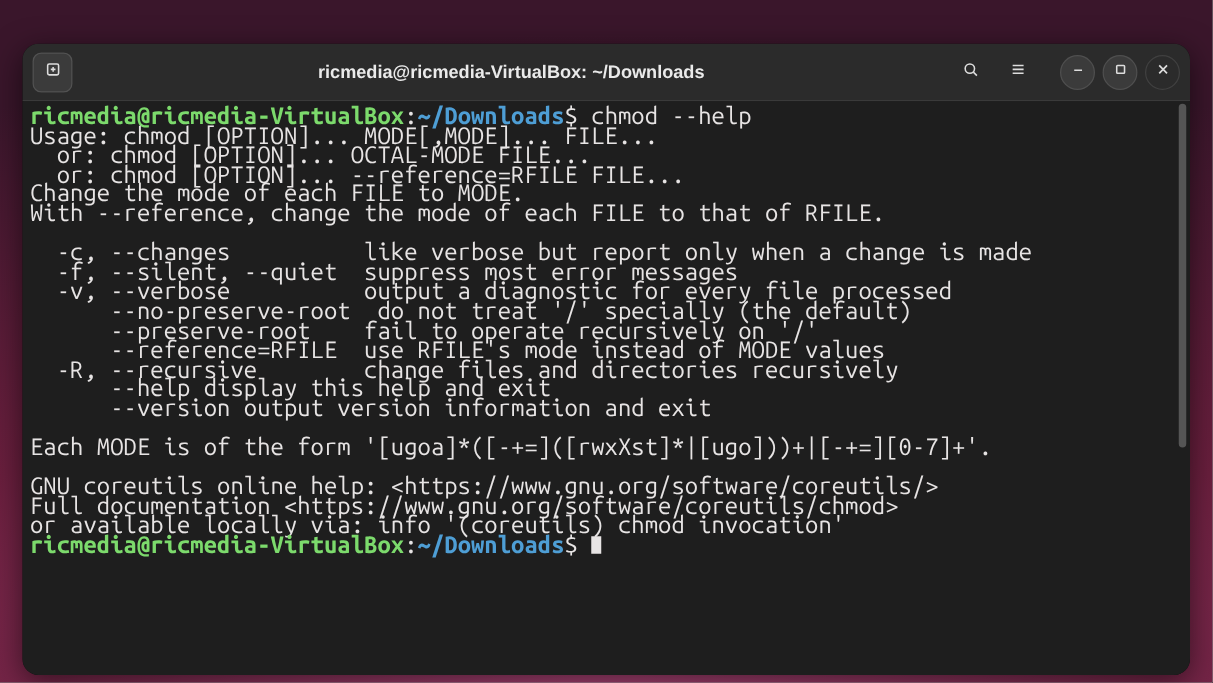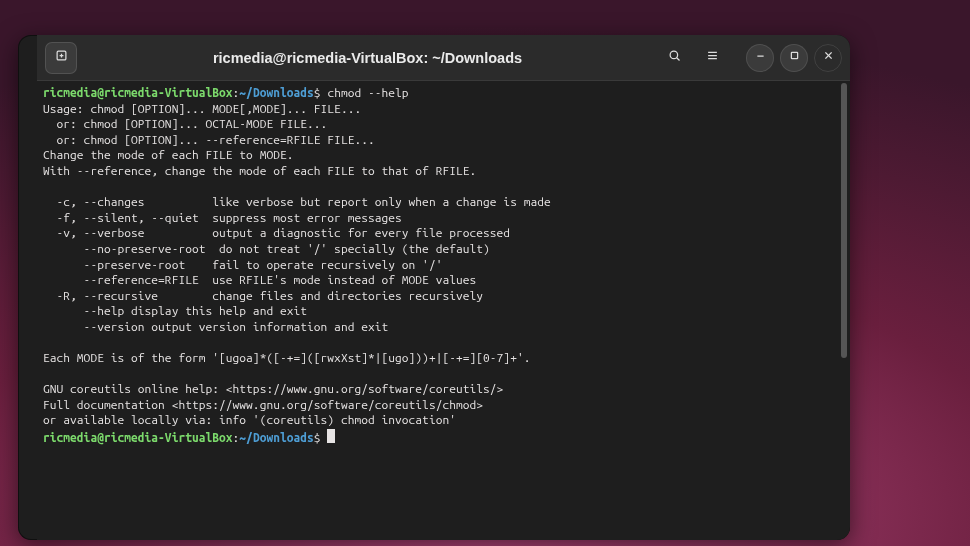--- a/index.html
+++ b/index.html
@@ -11,27 +11,26 @@
       overflow: hidden;
       font-family: sans-serif;
       background: radial-gradient(ellipse 105% 90% at 50% 95%,
                     #b7487e 0%, #6a1f3e 55%, #4e1a33 80%, #3a162b 100%);
       position: relative;
     }
 
     .window {
       position: absolute;
       left: 18px; top: 35px;
-      width: 832px; height: 505px;
+      width: 934px; height: 505px;
       background: #1e1e1e;
       border-radius: 13px;
       box-shadow: 0 6px 24px rgba(0,0,0,0.55), 0 0 0 1px rgba(0,0,0,0.5) inset;
       display: flex; flex-direction: column;
       overflow: hidden;
-      padding-left: 19px;
     }
 
     
     .titlebar {
       height: 46px; flex: none;
       background: #2b2b2b;
       border-bottom: 1px solid #3a3a3a;
       display: flex; align-items: center;
       padding: 0 8px;
     }
@@ -71,21 +70,21 @@
       overflow:hidden;
     }
     .scroll-indicator {
       position:absolute; right:3px; top:2px;
       width:6px; height:60%;
       background:#555;
       border-radius:3px;
     }
     .term {
       font-family: "Ubuntu Mono","DejaVu Sans Mono",Menlo,Monaco,Consolas,monospace;
-      font-size: 12px;
+      font-size: 19px;
       line-height: 15.6px;
       white-space: pre;
       color:#e7e4e4;
       padding: 4px 0 0 6px;
       letter-spacing: 0.05px;
     }
     .u   { color:#7cda6c; font-weight:600; }      
     .p   { color:#4e9ed5; font-weight:600; }      
     .pr  { color:#e7e4e4; }                        
     .cursor {

